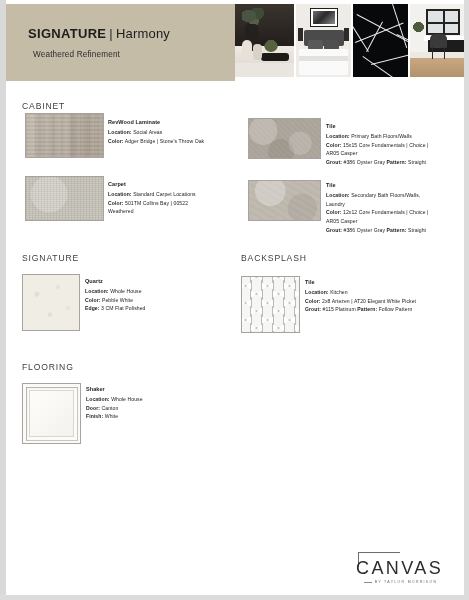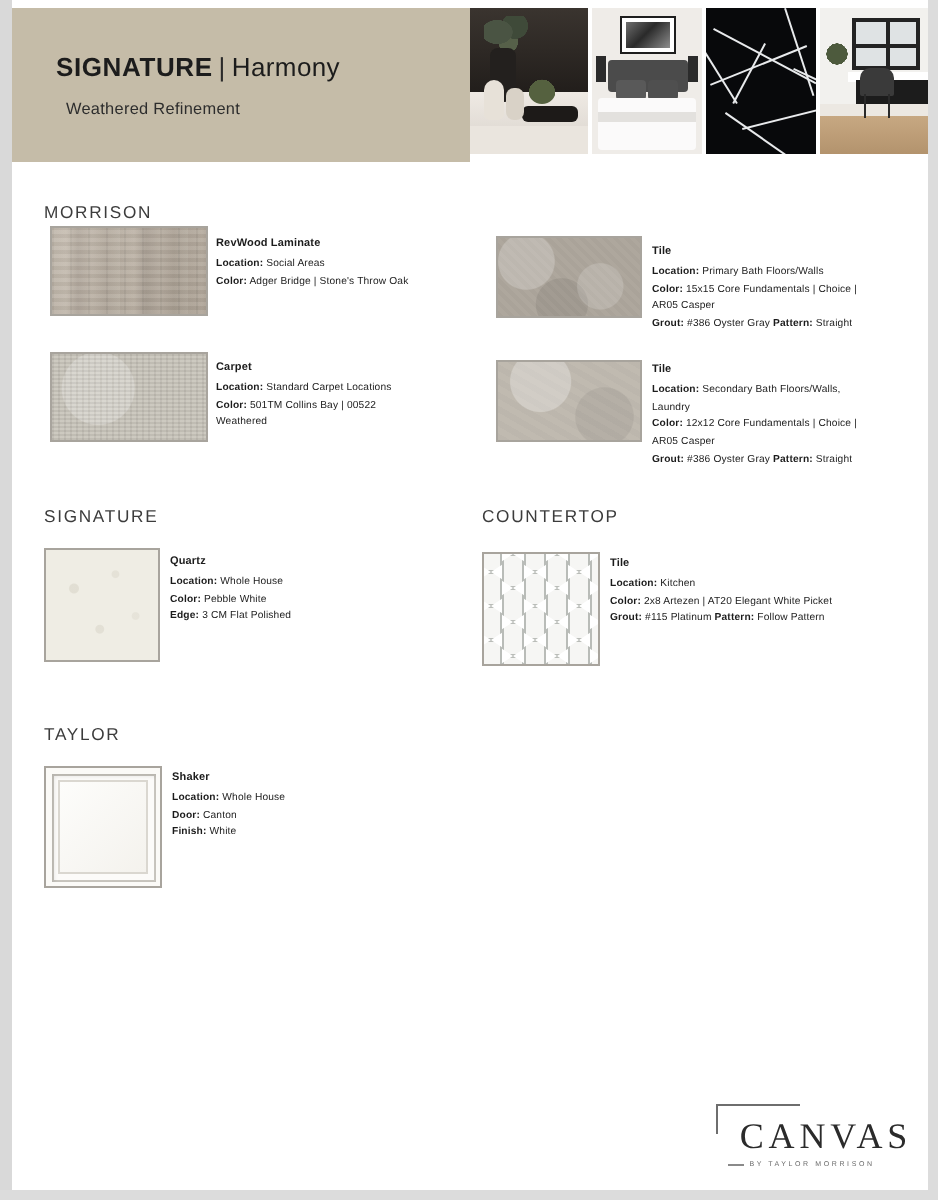--- a/index.html
+++ b/index.html
@@ -168,22 +168,22 @@
   .sw-cabinet { background:#fbfaf7; }
   .cab-outer { position:absolute; inset:2.5px; border:1px solid #c9c6bf; background:#fcfbf9; }
   .cab-inner { position:absolute; inset:6px; border:1px solid #dad7d0;
     background:linear-gradient(135deg,#fdfdfb,#f4f2ed); }
   .cab-shadow { position:absolute; inset:2.5px; box-shadow: inset 1px 1px 2px rgba(0,0,0,.1); }
 
   
   .logo-wrap { position:absolute; left:352px; top:552px; width:105px; height:40px; }
   .logo-box { position:absolute; left:6px; top:0px; width:42px; height:15px;
               border-left:1px solid #6e6e6e; border-top:1px solid #6e6e6e; }
-  .logo-text { position:absolute; left:4px; top:6px; width:100px; text-align:right;
-               font-family:Liberation Serif, serif; font-size:18px; letter-spacing:2.4px;
+  .logo-text { position:absolute; left:4px; top:6px; width:100px; text-align:left;
+               font-family:Liberation Sans, sans-serif; font-size:18px; letter-spacing:2.4px;
                color:#2b2b2b; }
   .logo-sub { position:absolute; left:4px; top:28px; width:100px; text-align:center;
               font-size:3.5px; letter-spacing:1.3px; color:#6b6b6b; }
   .logo-sub-rule { position:absolute; left:12px; top:29.5px; width:8px; height:.5px; background:#8a8a8a; }
 </style>
 </head>
 <body>
 
 <div class="page">
 
@@ -245,21 +245,21 @@
       <div class="ph4-islandLt"></div>
       <div class="ph4-islandDk"></div>
       <div class="ph4-counterW"></div>
       <div class="ph4-floor"></div>
       <div class="ph4-stool"></div>
       <div class="ph4-leg1"></div>
         <div class="ph4-leg2"></div>
     </div>
   </div>
 
-  <div class="section-title" style="left:22px; top:101px;">MORRISON</div>
+  <div class="section-title" style="left:22px; top:101px;">CABINET</div>
 
   <div class="item">
     <div class="swatch sw-laminate" style="left:25px; top:113px; width:79px; height:45px;"></div>
     <div class="txt" style="left:108px; top:118px; width:130px;">
       <span class="nm">RevWood Laminate</span>
       <span class="ln"><b>Location:</b>
         <span>Social Areas</span></span>
       <span class="ln"><b>Color:</b>
         <span>Adger Bridge | Stone's Throw Oak</span></span>
     </div>
@@ -317,21 +317,21 @@
       <span class="nm">Quartz</span>
       <span class="ln"><b>Location:</b>
         <span>Whole House</span></span>
       <span class="ln"><b>Color:</b>
         <span>Pebble White</span></span>
       <span class="ln"><b>Edge:</b>
         <span>3 CM Flat Polished</span></span>
     </div>
   </div>
 
-  <div class="section-title" style="left:241px; top:253px;">COUNTERTOP</div>
+  <div class="section-title" style="left:241px; top:253px;">BACKSPLASH</div>
   <div class="item">
     <div class="swatch sw-picket" style="left:241px; top:276px; width:59px; height:57px;">
       <div class="picket-grid">
         <div class="picket-col" style="left:-2px;">
           <div class="pk" style="top:0px;"></div>
             <div class="pk" style="top:17px;"></div>
           <div class="pk" style="top:34px;"></div>
             <div class="pk" style="top:51px;"></div>
 
         </div>
@@ -378,21 +378,21 @@
         <span>Kitchen</span></span>
       <span class="ln"><b>Color:</b>
         <span>2x8 Artezen | AT20 Elegant White Picket</span></span>
       <span class="ln"><b>Grout:</b>
         <span>#115 Platinum</span>
         <b>Pattern:</b>
         <span>Follow Pattern</span></span>
     </div>
   </div>
 
-  <div class="section-title" style="left:22px; top:362px;">TAYLOR</div>
+  <div class="section-title" style="left:22px; top:362px;">FLOORING</div>
   <div class="item">
     <div class="swatch sw-cabinet" style="left:22px; top:383px; width:59px; height:61px;">
       <div class="cab-outer"></div>
       <div class="cab-inner"></div>
       <div class="cab-shadow"></div>
     </div>
     <div class="txt" style="left:86px; top:385px; width:150px;">
       <span class="nm">Shaker</span>
       <span class="ln"><b>Location:</b>
         <span>Whole House</span></span>

